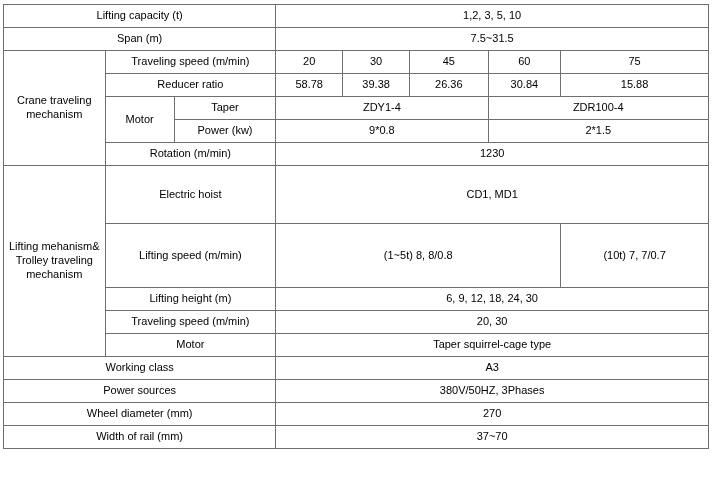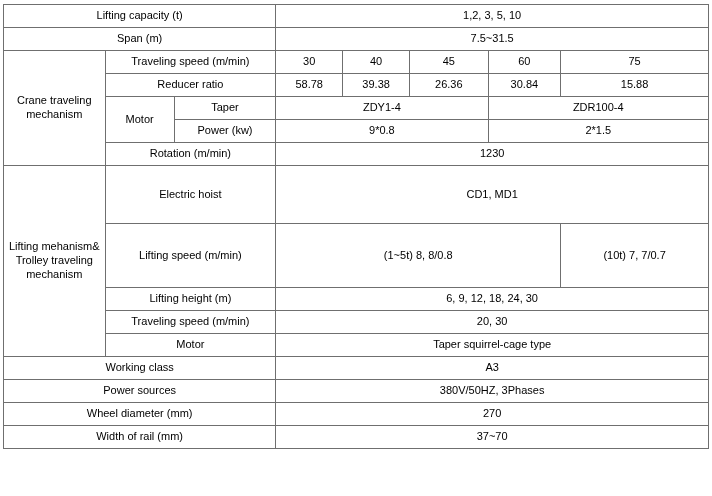--- a/index.html
+++ b/index.html
@@ -62,22 +62,22 @@
     </tr>
 
     <tr>
       <td colspan="3">Span (m)</td>
       <td colspan="6">7.5~31.5</td>
     </tr>
 
     <tr>
       <td rowspan="5">Crane traveling mechanism</td>
       <td colspan="2">Traveling speed (m/min)</td>
+      <td>20</td>
       <td>30</td>
-      <td>40</td>
       <td>45</td>
       <td>60</td>
       <td colspan="2">75</td>
     </tr>
 
     <tr>
       <td colspan="2">Reducer ratio</td>
       <td>58.78</td>
       <td>39.38</td>
       <td>26.36</td>

